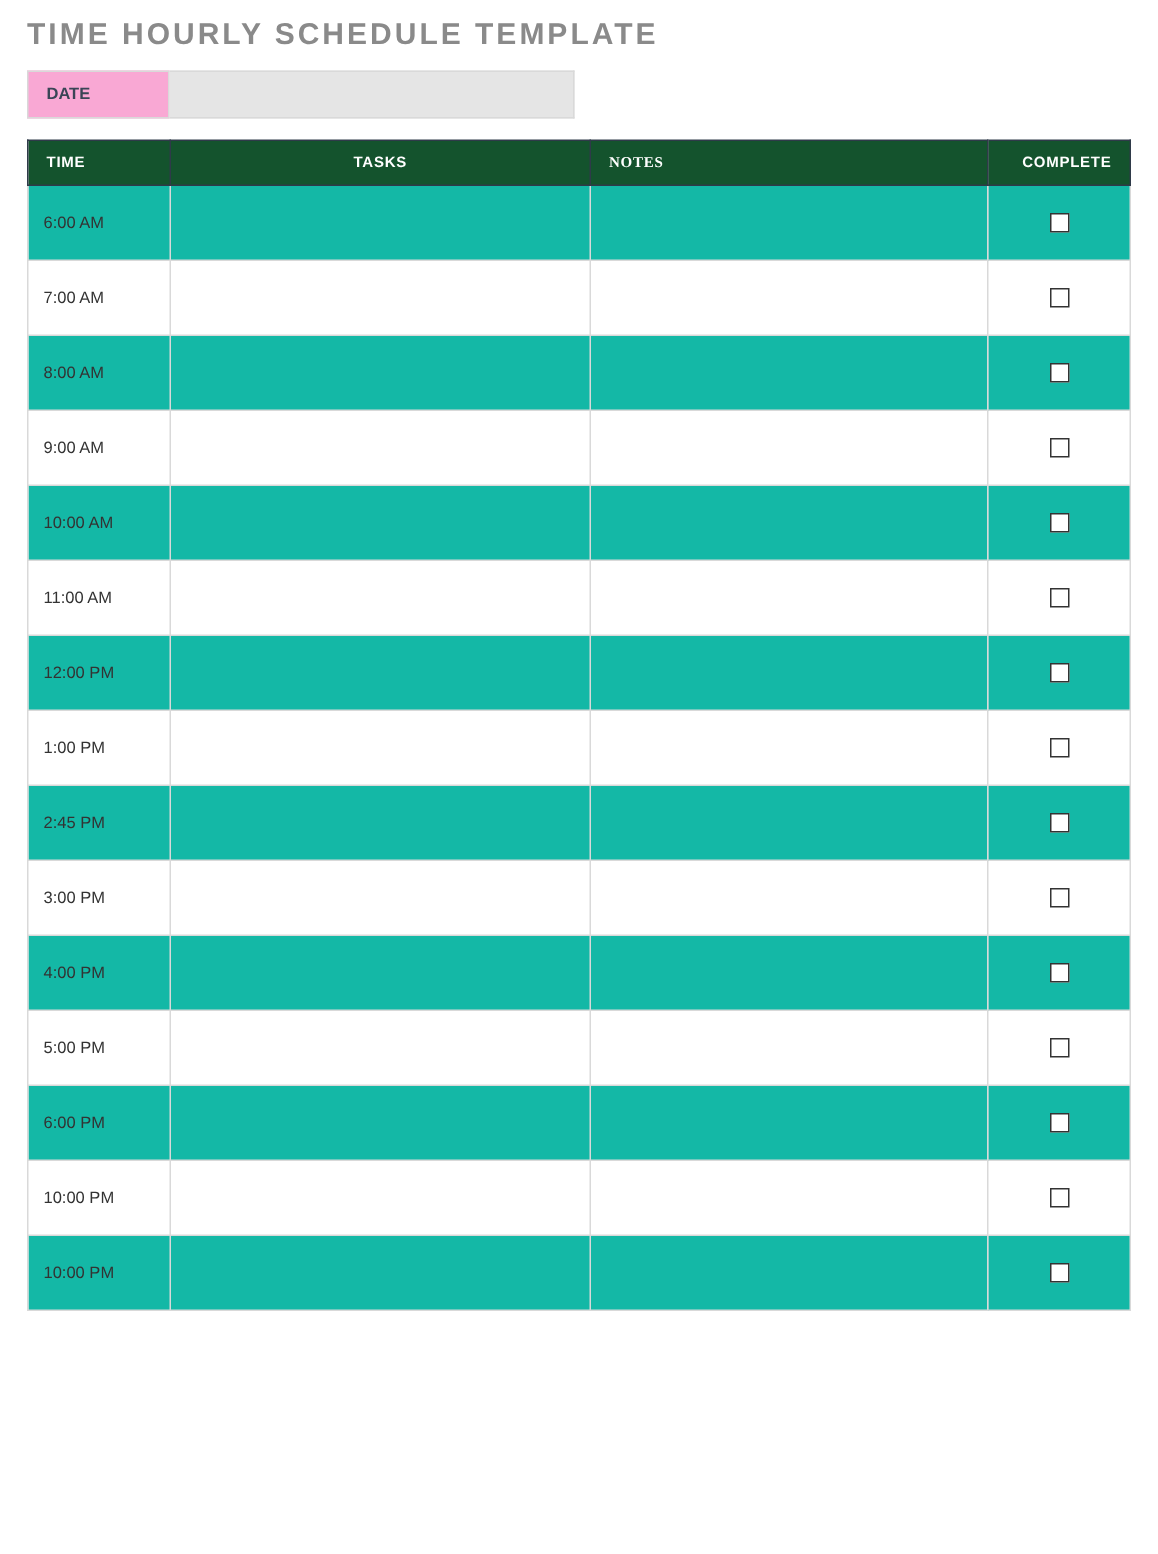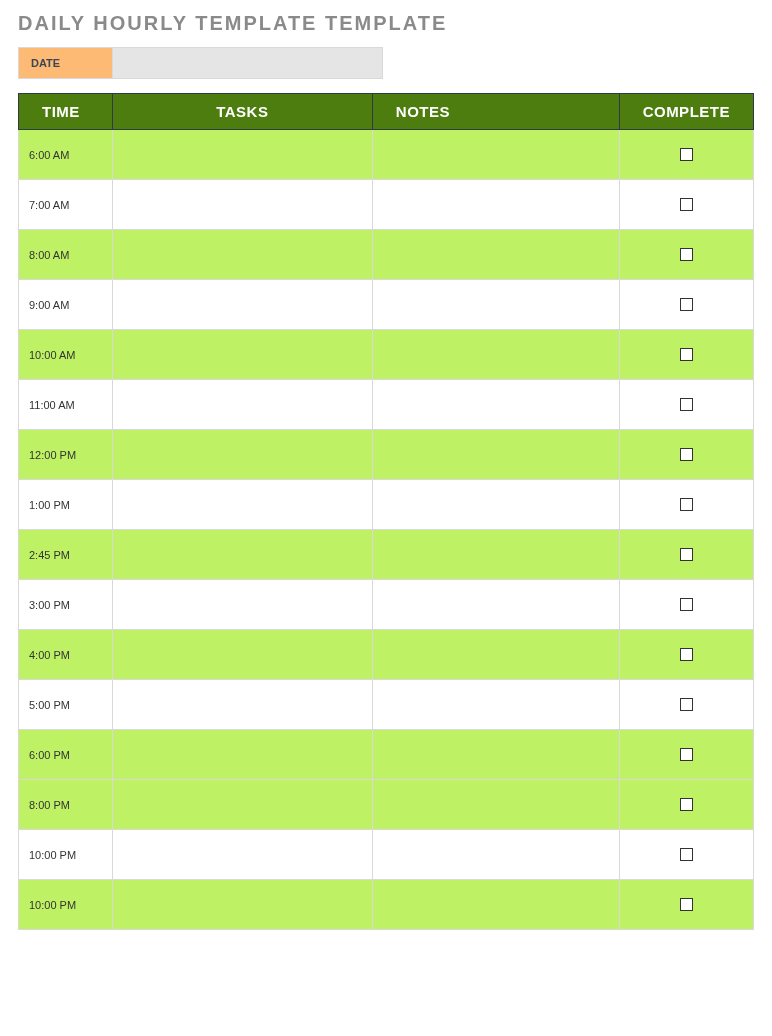--- a/index.html
+++ b/index.html
@@ -19,89 +19,90 @@
       letter-spacing: 2px;
       color: #8a8a8a;
       margin-bottom: 12px;
       margin-top: 4px;
     }
     .date-row {
       display: flex;
       margin-bottom: 14px;
     }
     .date-label {
-      background: #fdba74;
+      background: #f9a8d4;
       color: #3a4556;
       font-size: 11px;
       font-weight: bold;
       padding: 9px 12px;
       width: 95px;
       border: 1px solid #d9d9d9;
     }
     .date-input {
       background: #e5e5e5;
       width: 270px;
       border: 1px solid #d9d9d9;
       border-left: none;
     }
     table {
       width: 100%;
       border-collapse: collapse;
     }
     thead th {
-      background: #4d7c0f;
+      background: #14532d;
       color: #ffffff;
-      font-size: 15px;
+      font-size: 10px;
       font-weight: bold;
       text-align: left;
-      padding: 9px 23px;
+      padding: 9px 12px;
       border: 1px solid #2f3a49;
       letter-spacing: 0.5px;
     }
     thead th.col-complete {
-      text-align: left;
+      text-align: right;
     }
     tbody td {
       border: 1px solid #d9d9d9;
       padding: 0 10px;
       height: 50px;
       font-size: 11px;
       color: #333;
       vertical-align: middle;
     }
     tbody tr.alt td {
-      background: #bef264;
+      background: #14b8a6;
     }
     .col-time {
       width: 95px;
     }
     .col-tasks {
       width: 280px;
       text-align: center;
     }
     .col-notes {
       width: 265px;
+      font-family: Liberation Serif, serif;
     }
     .col-complete {
       width: 95px;
       text-align: center;
     }
     .checkbox {
       display: inline-block;
       width: 13px;
       height: 13px;
       border: 1.5px solid #333;
       background: #ffffff;
       vertical-align: middle;
     }
   </style>
 </head>
 <body>
 
-<div class="title">DAILY HOURLY TEMPLATE TEMPLATE</div>
+<div class="title">TIME HOURLY SCHEDULE TEMPLATE</div>
 
 <div class="date-row">
   <div class="date-label">DATE</div>
   <div class="date-input"></div>
 </div>
 
 <table>
   <thead>
     <tr>
       <th class="col-time">TIME</th>
@@ -182,26 +183,20 @@
         <td class="col-tasks"></td>
         <td class="col-notes"></td>
         <td class="col-complete"><span class="checkbox"></span></td>
       </tr>
       <tr class="alt">
         <td class="col-time">6:00 PM</td>
         <td class="col-tasks"></td>
         <td class="col-notes"></td>
         <td class="col-complete"><span class="checkbox"></span></td>
       </tr>
-      <tr class="alt">
-        <td class="col-time">8:00 PM</td>
-        <td class="col-tasks"></td>
-        <td class="col-notes"></td>
-        <td class="col-complete"><span class="checkbox"></span></td>
-      </tr>
       <tr>
         <td class="col-time">10:00 PM</td>
         <td class="col-tasks"></td>
         <td class="col-notes"></td>
         <td class="col-complete"><span class="checkbox"></span></td>
       </tr>
       <tr class="alt">
         <td class="col-time">10:00 PM</td>
         <td class="col-tasks"></td>
         <td class="col-notes"></td>

